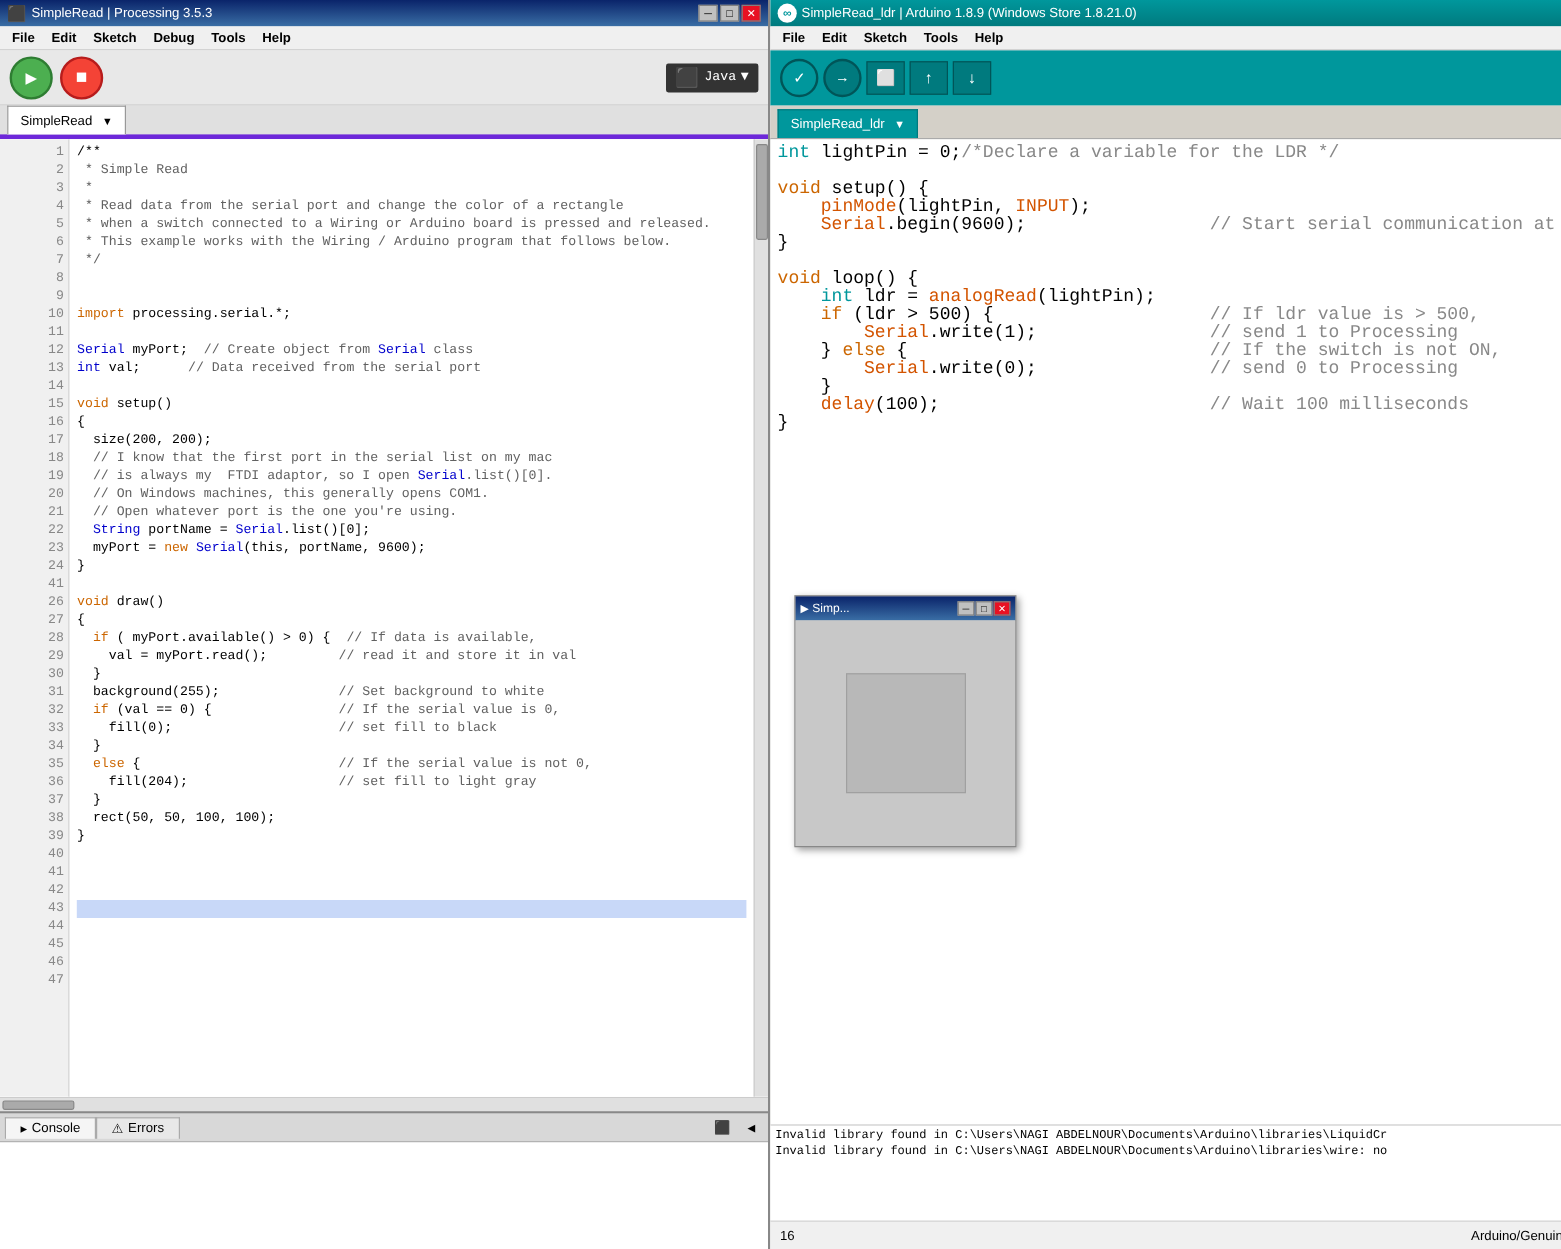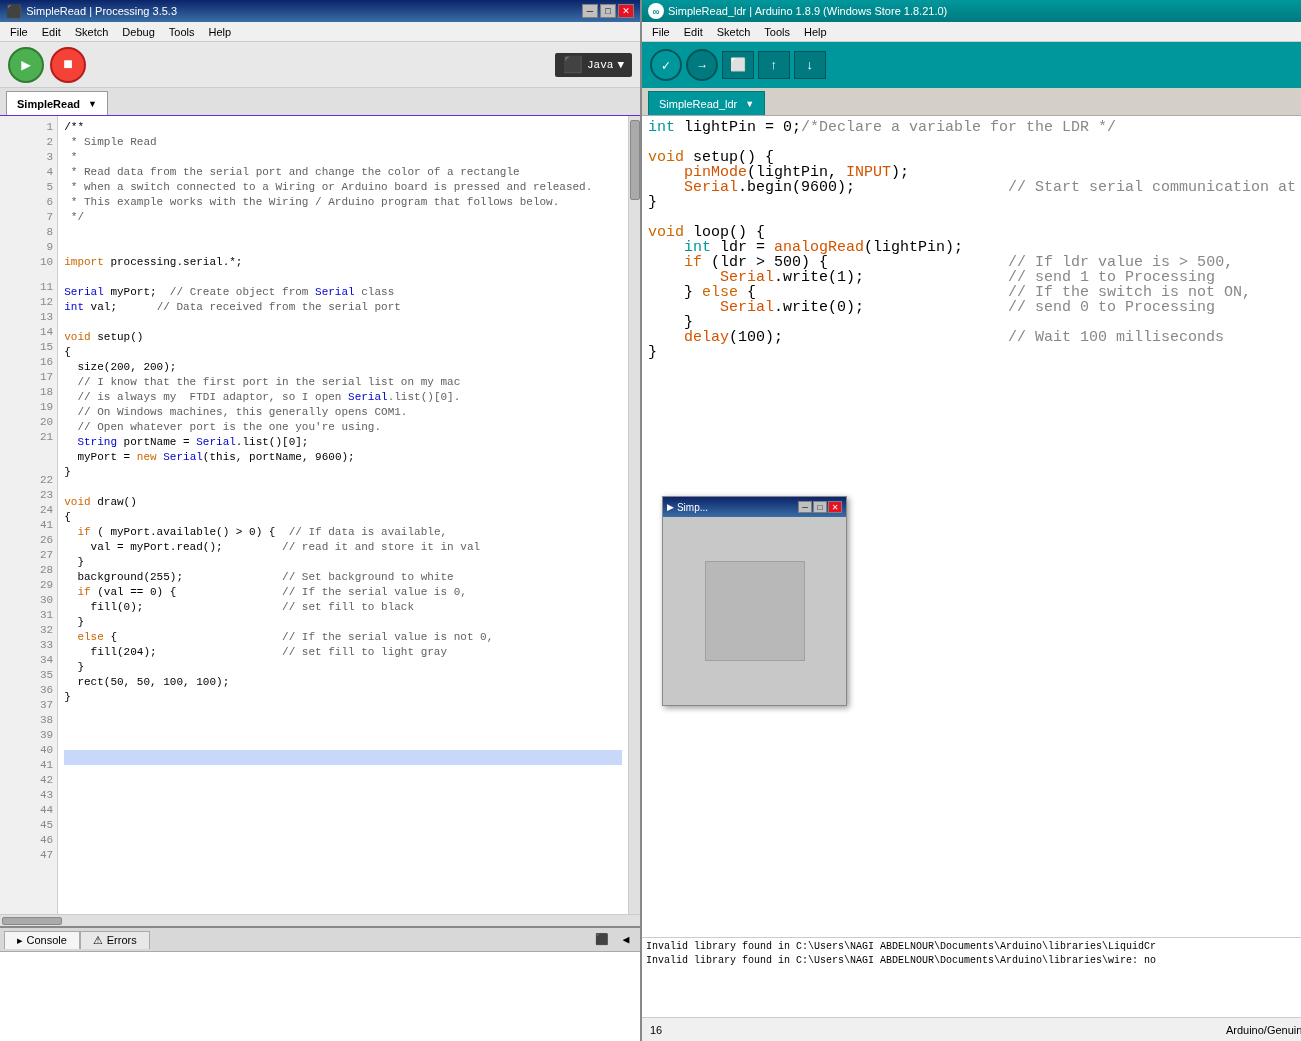--- a/index.html
+++ b/index.html
@@ -52,20 +52,21 @@
       background: #f0f0f0;
       border-bottom: 1px solid #ccc;
       height: 20px;
       display: flex;
       align-items: center;
       padding: 0 4px;
       gap: 2px;
       font-family: 'Segoe UI', Tahoma, sans-serif;
       font-size: 11px;
       flex-shrink: 0;
+      font-weight: bold;
     }
     .menu-item {
       padding: 2px 6px;
       cursor: pointer;
     }
 
     
     .toolbar {
       background: #e8e8e8;
       border-bottom: 1px solid #ccc;
@@ -94,27 +95,26 @@
       color: #fff;
       padding: 2px 8px;
       font-size: 11px;
       border-radius: 2px;
       display: flex; align-items: center; gap: 4px;
     }
 
     
     .tab-bar {
       background: #e0e0e0;
-      border-bottom: 1px solid #6d28d9;
+      border-bottom: 4px solid #6d28d9;
       height: 28px;
       display: flex;
       align-items: flex-end;
       padding: 0 6px;
       flex-shrink: 0;
-      font-weight: bold;
     }
     .tab {
       background: #c8c8c8;
       border: 1px solid #999;
       border-bottom: none;
       padding: 4px 10px;
       font-size: 11px;
       font-family: 'Segoe UI', Tahoma, sans-serif;
       cursor: pointer;
       display: flex; align-items: center; gap: 4px;
@@ -466,32 +466,32 @@
             <div style="line-height: 15px;">1</div>
             <div style="line-height: 15px;">2</div>
             <div style="line-height: 15px;">3</div>
             <div style="line-height: 15px;">4</div>
             <div style="line-height: 15px;">5</div>
             <div style="line-height: 15px;">6</div>
             <div style="line-height: 15px;">7</div>
             <div style="line-height: 15px;">8</div>
             <div style="line-height: 15px;">9</div>
             <div style="line-height: 15px;">10</div>
-            <div style="line-height: 15px; margin-top: 10px;">11</div>
+            <div style="line-height: 15px;">11</div>
             <div style="line-height: 15px;">12</div>
             <div style="line-height: 15px;">13</div>
             <div style="line-height: 15px;">14</div>
             <div style="line-height: 15px; margin-left: 34px;">15</div>
             <div style="line-height: 15px;">16</div>
             <div style="line-height: 15px;">17</div>
             <div style="line-height: 15px;">18</div>
             <div style="line-height: 15px;">19</div>
             <div style="line-height: 15px;">20</div>
             <div style="line-height: 15px;">21</div>
-            <div style="line-height: 15px; margin-top: 28px;">22</div>
+            <div style="line-height: 15px;">22</div>
             <div style="line-height: 15px;">23</div>
             <div style="line-height: 15px;">24</div>
             <div style="line-height: 15px;">41</div>
             <div style="line-height: 15px;">26</div>
             <div style="line-height: 15px;">27</div>
             <div style="line-height: 15px;">28</div>
             <div style="line-height: 15px;">29</div>
             <div style="line-height: 15px;">30</div>
             <div style="line-height: 15px; margin-left: 36px;">31</div>
             <div style="line-height: 15px;">32</div>

